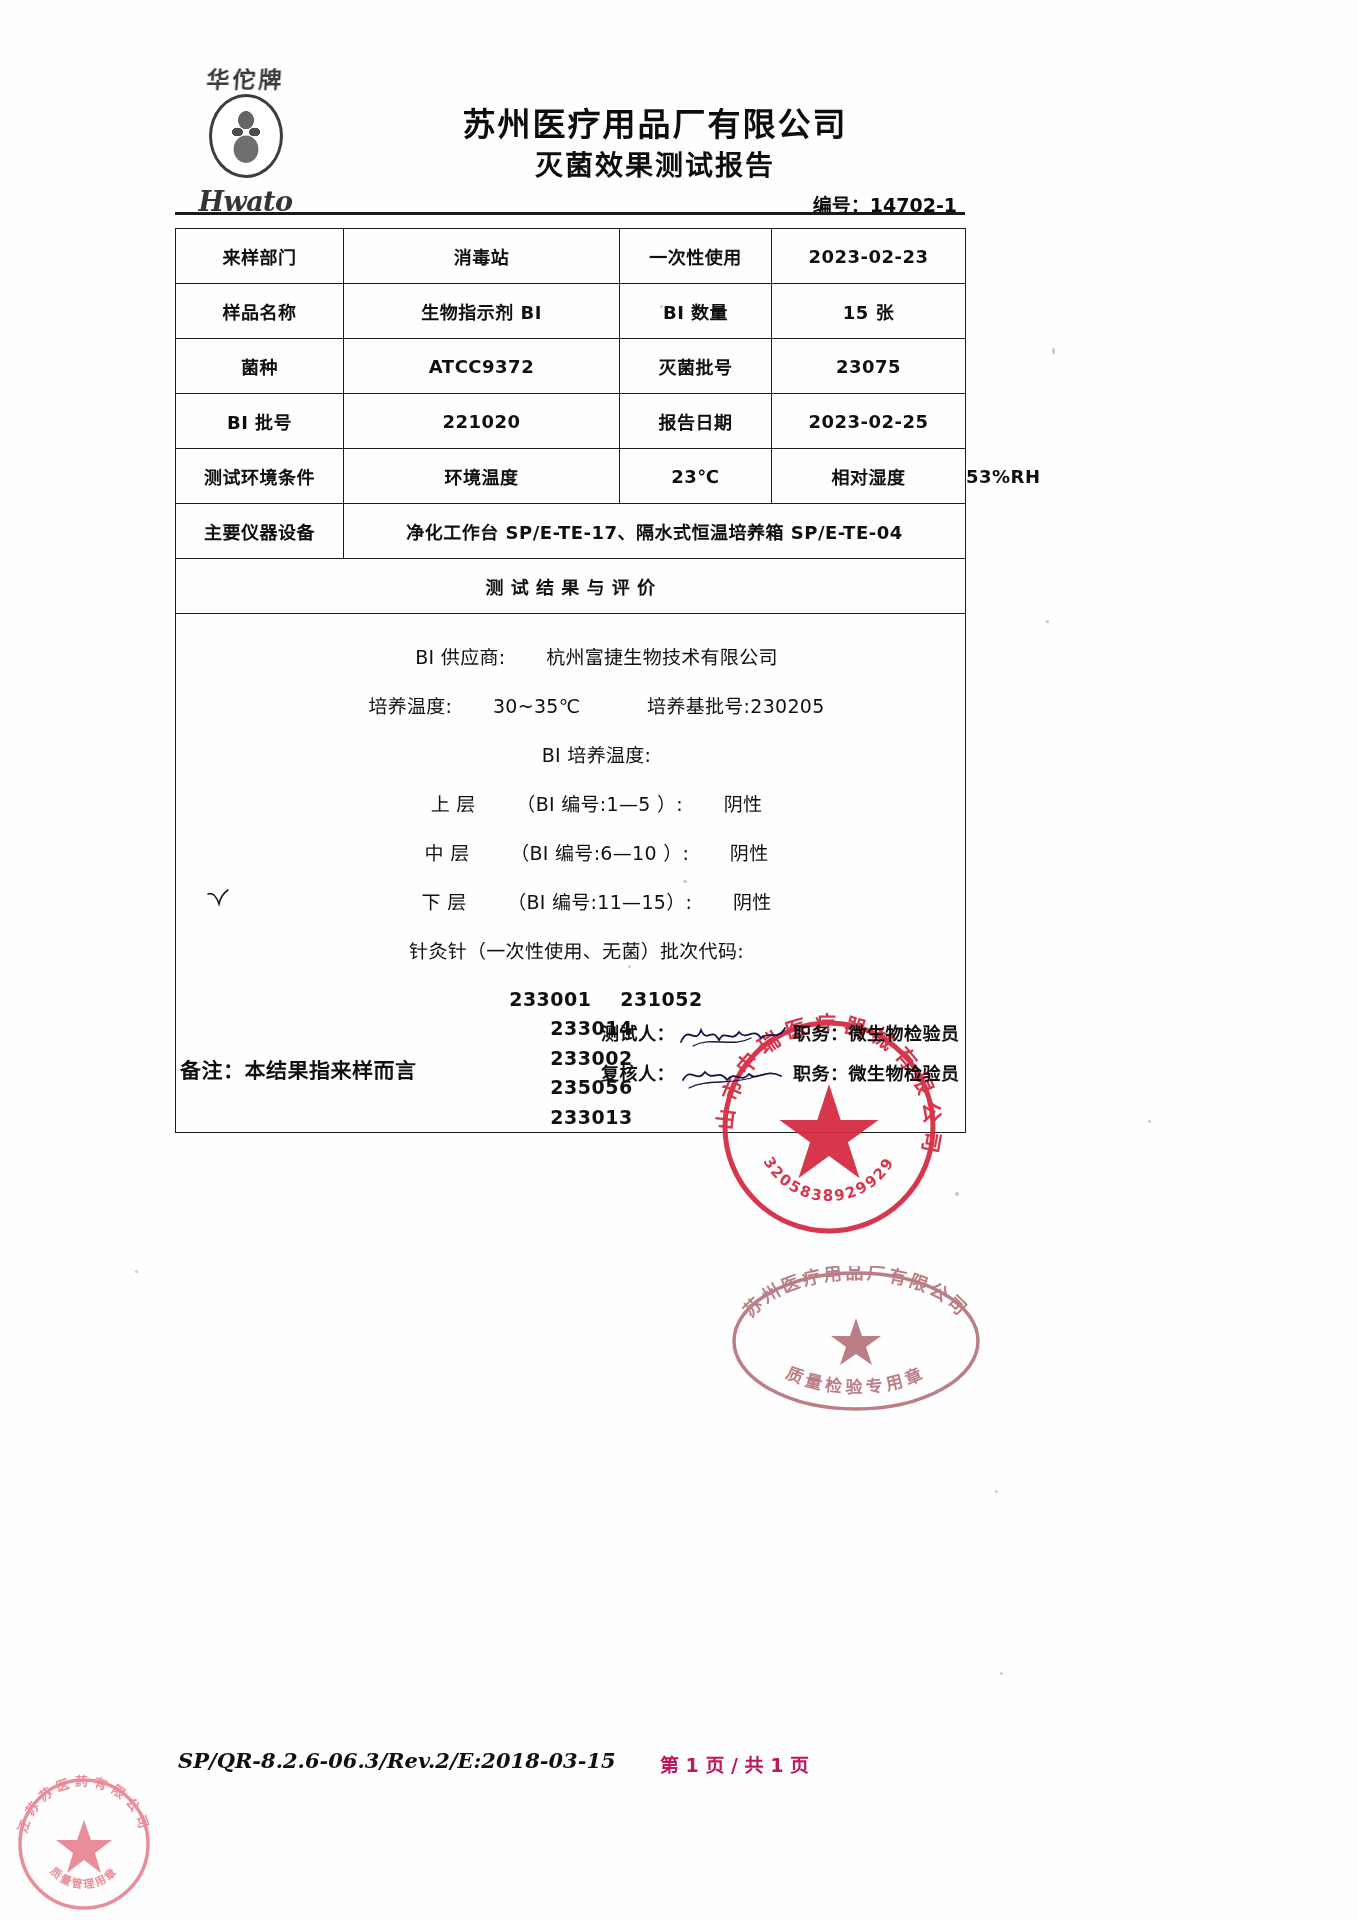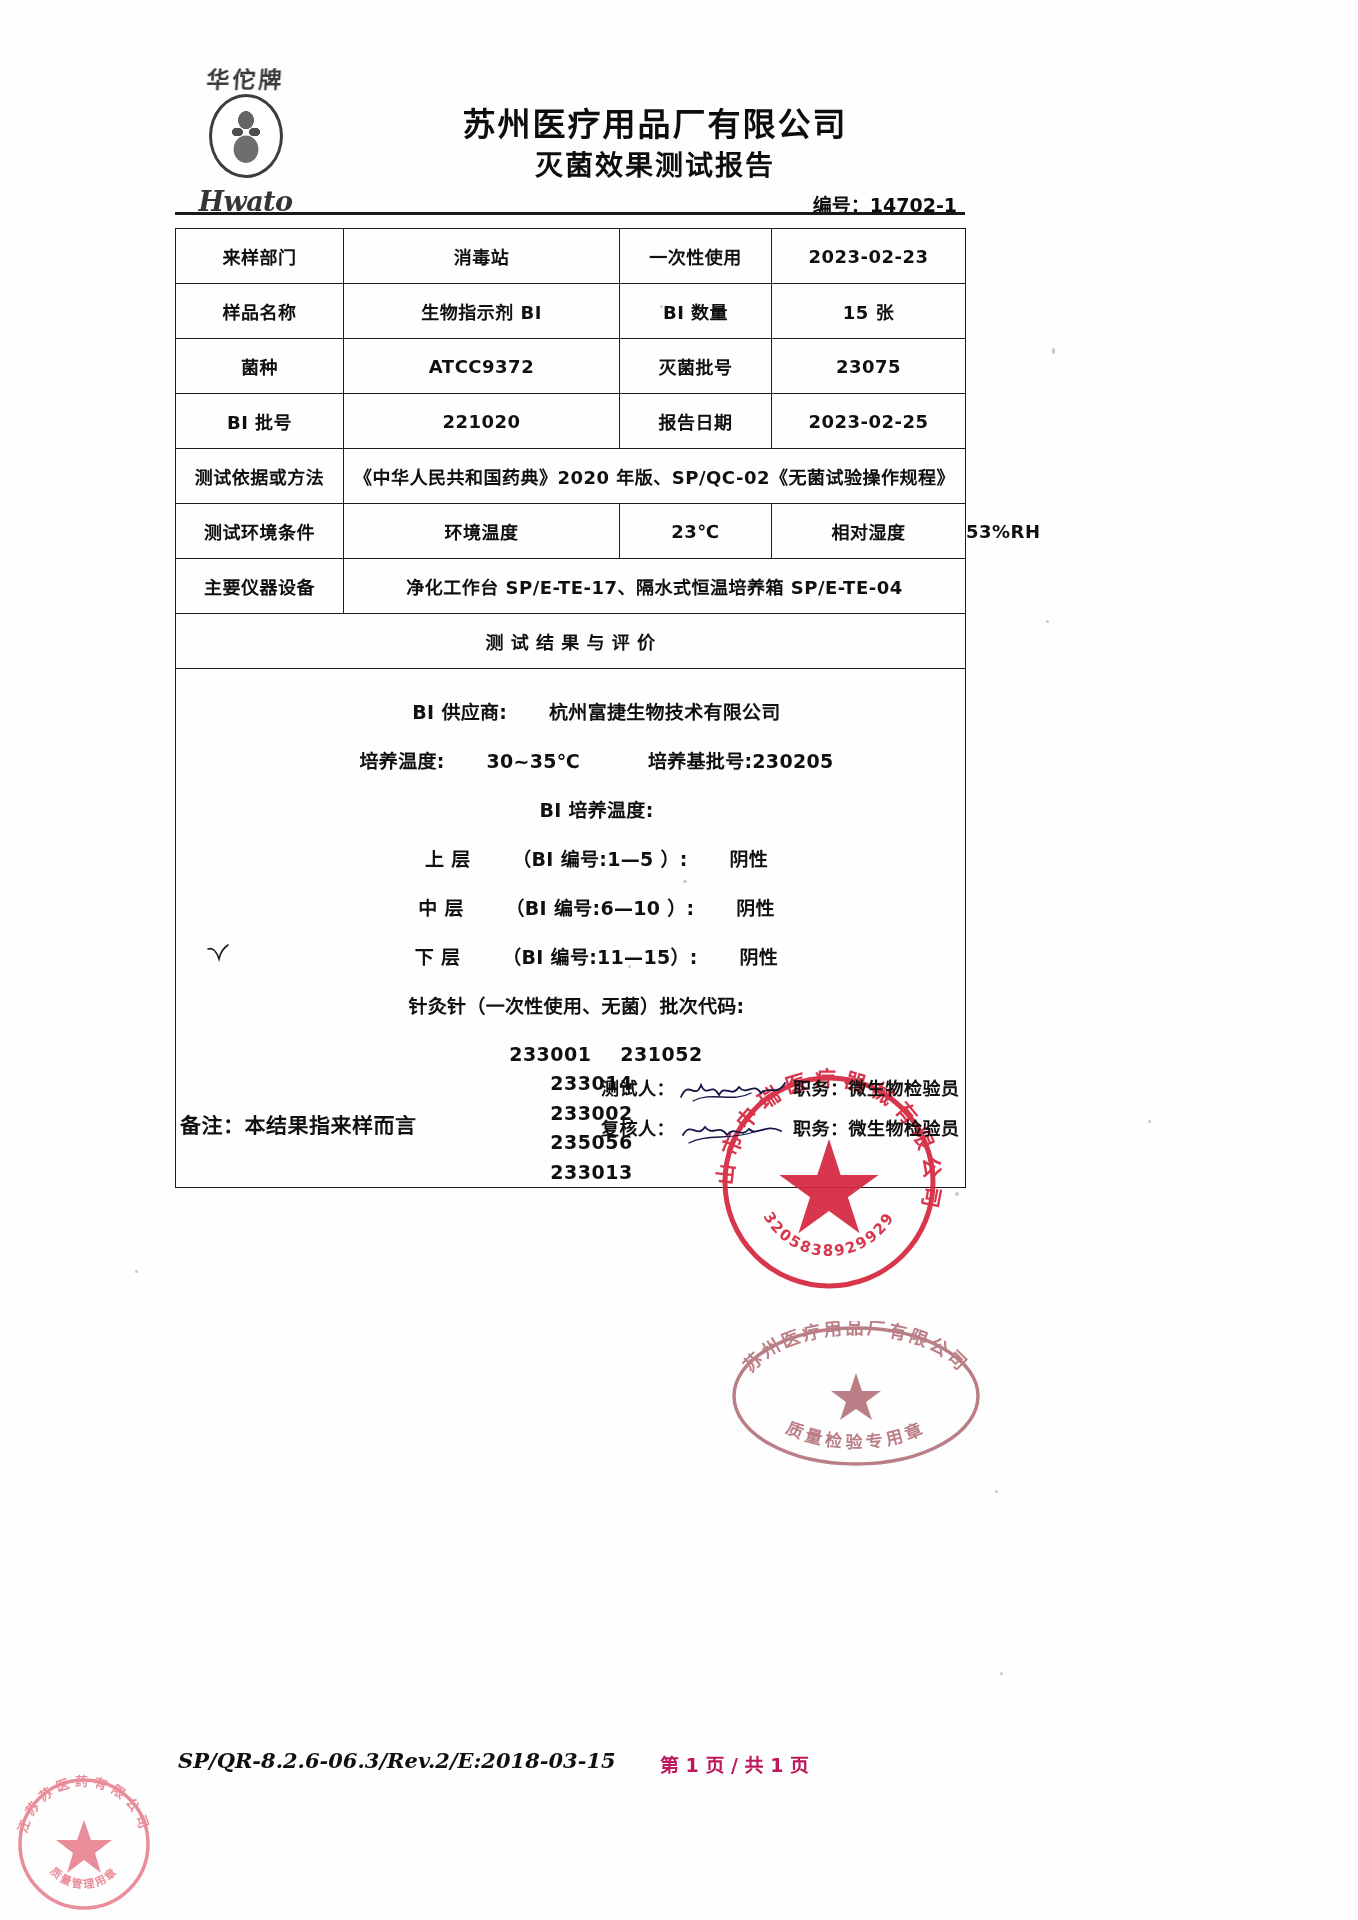--- a/index.html
+++ b/index.html
@@ -179,21 +179,21 @@
     padding: 0;
   }
   .body-inner {
     position: relative;
     width: 100%;
     height: 100%;
     padding: 28px 0 0 0;
   }
   .bline {
     font-family: "DejaVu Sans", sans-serif;
-    font-weight: 700;
+    font-weight: 400;
     font-size: 19px;
     color: #101010;
     margin: 0 0 22px 0;
     padding-left: 52px;
     letter-spacing: 0.3px;
     white-space: nowrap;
   }
   .bline.indent-less { padding-left: 12px; }
   .bline .gap { display: inline-block; width: 54px; }
   .bline .gap-s { display: inline-block; width: 28px; }
@@ -375,24 +375,20 @@
         <td class="lbl">菌种</td>
         <td class="val-wide">ATCC9372</td>
         <td class="lbl2">灭菌批号</td>
         <td class="val2">23075</td>
       </tr>
       <tr>
         <td class="lbl">BI 批号</td>
         <td class="val-wide">221020</td>
         <td class="lbl2">报告日期</td>
         <td class="val2">2023-02-25</td>
-      </tr>
-      <tr>
-        <td class="lbl">测试依据或方法</td>
-        <td class="method" colspan="3">《中华人民共和国药典》2020 年版、SP/QC-02《无菌试验操作规程》</td>
       </tr>
       <tr>
         <td class="lbl">测试环境条件</td>
         <td>环境温度</td>
         <td>23℃</td>
         <td>相对湿度</td>
         <td>53%RH</td>
       </tr>
       <tr>
         <td class="lbl">主要仪器设备</td>

